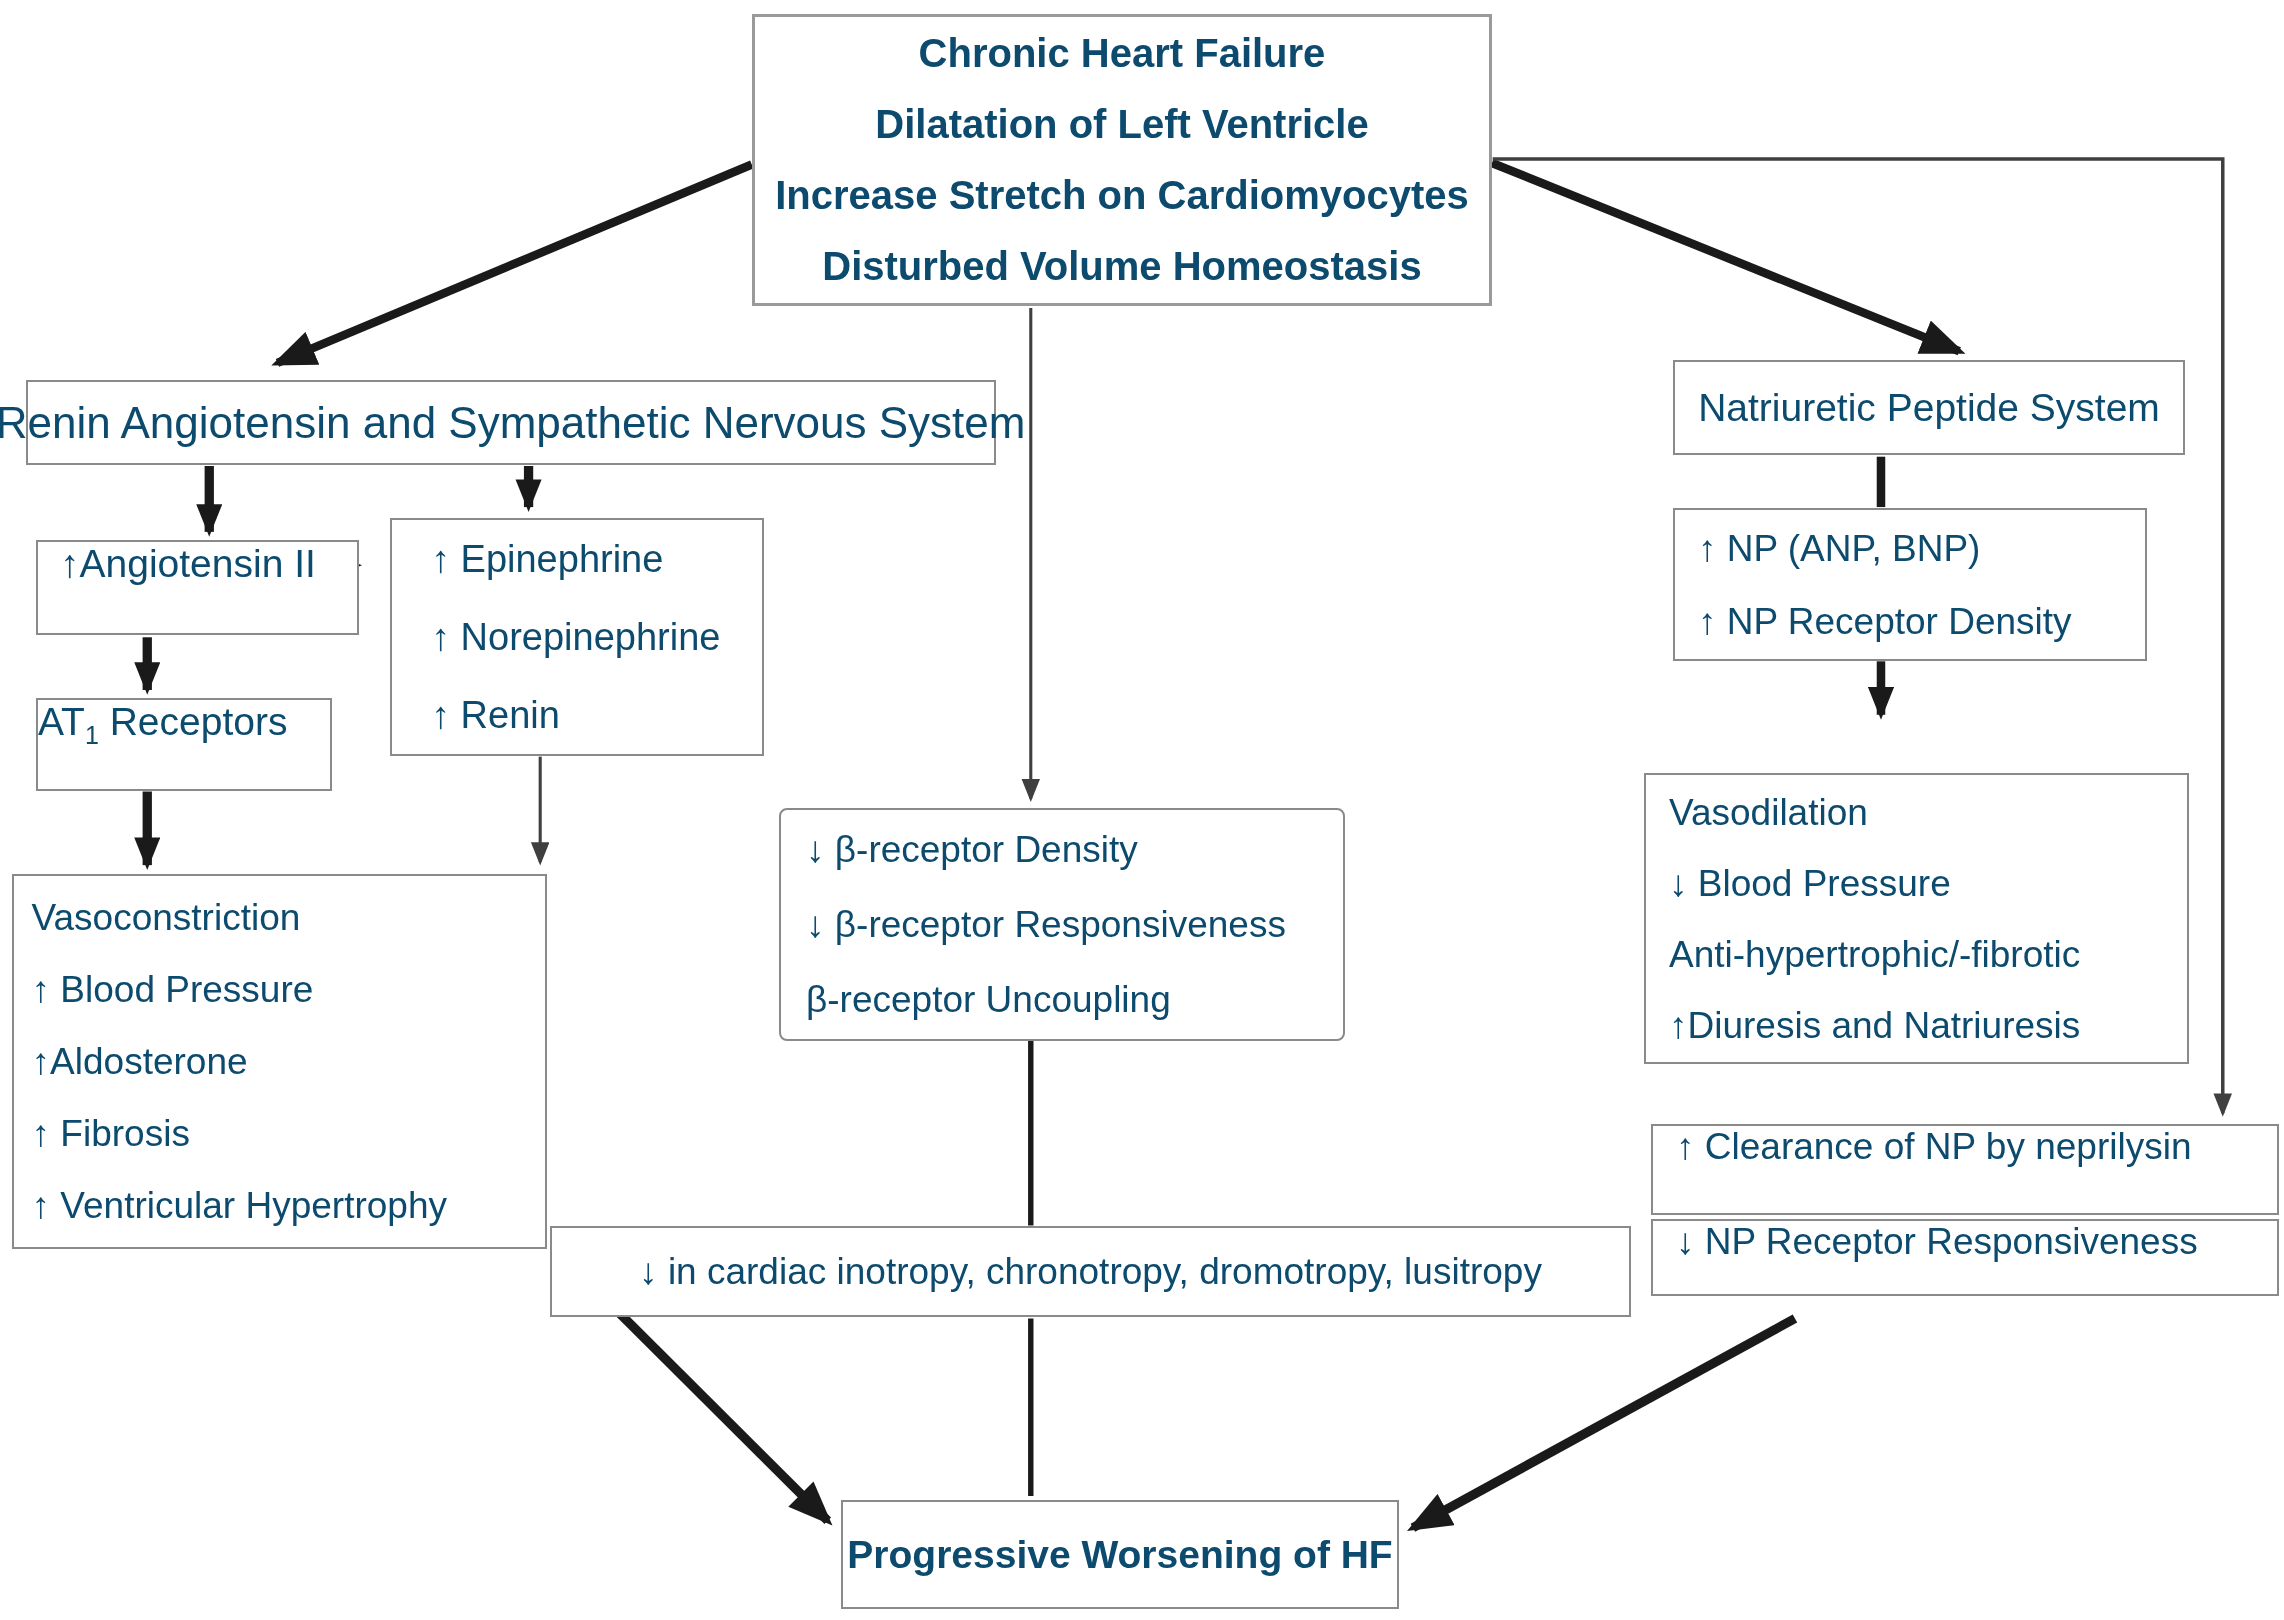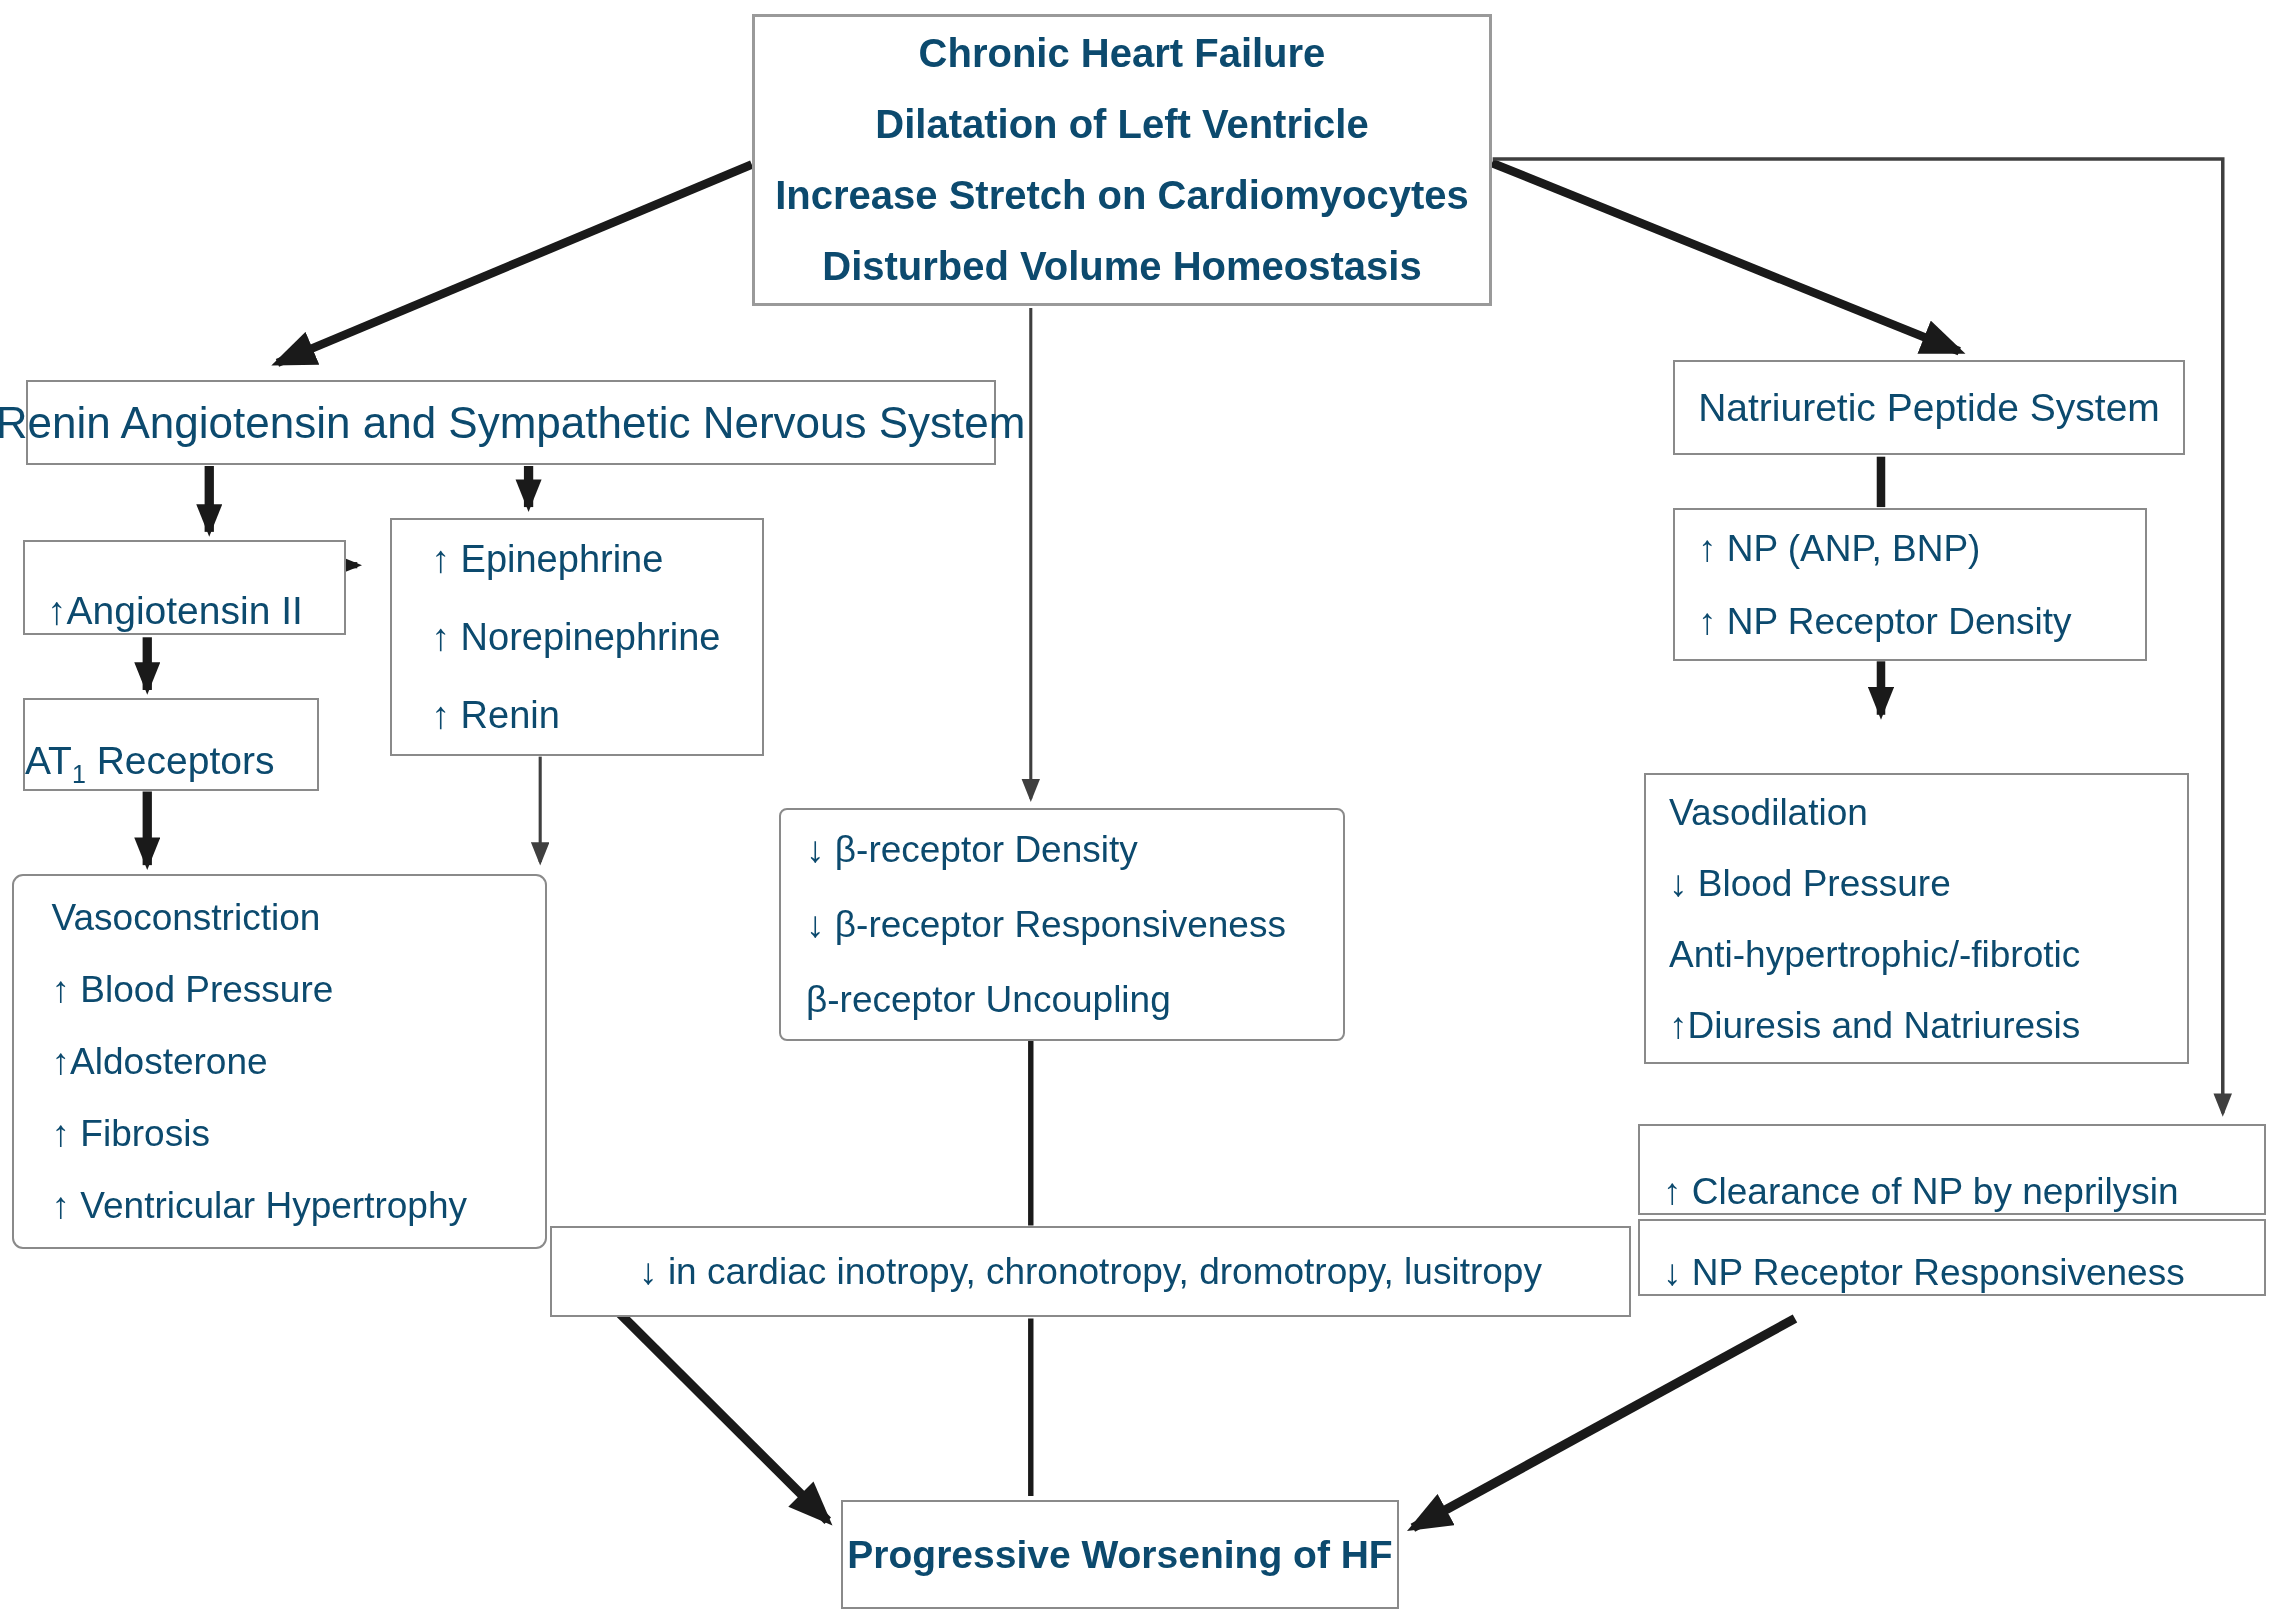--- a/index.html
+++ b/index.html
@@ -14,32 +14,32 @@
   svg.wires{position:absolute;left:0;top:0;z-index:0;}
   .box{
     position:absolute;
     box-sizing:border-box;
     background:#ffffff;
     border:2.3px solid #8a8a8a;
     color:#0c4a6e;
     z-index:1;
   }
   .center{display:flex;align-items:center;justify-content:center;text-align:center;}
-  .vcenter{display:flex;align-items:flex-end;}
+  .vcenter{display:flex;align-items:flex-start;margin-left:13px;}
   .lines{display:flex;flex-direction:column;justify-content:center;}
   
   .chf{left:752px;top:14px;width:740px;height:292px;border:3.1px solid #9a9a9a;
        font-weight:bold;font-size:40px;line-height:71px;text-align:center;
        display:flex;flex-direction:column;justify-content:center;white-space:nowrap;}
   .raas{left:25.6px;top:380px;width:970px;height:85px;font-size:44px;white-space:nowrap;}
   .angio{left:23px;top:540px;width:323px;height:95px;font-size:39px;padding-left:22px;white-space:nowrap;}
   .catechol{left:390px;top:518px;width:374px;height:238px;font-size:38px;line-height:78px;padding-left:39px;white-space:nowrap;}
   .at1{left:23px;top:698px;width:296px;height:93px;font-size:39px;white-space:nowrap;}
   .at1 sub{font-size:25px;}
-  .vaso{left:11.6px;top:874px;width:535px;height:375px;font-size:37px;line-height:72px;padding-left:38px;white-space:nowrap;border-radius:11px;}
+  .vaso{left:11.6px;top:874px;width:535px;height:375px;font-size:37px;line-height:72px;padding-left:18px;white-space:nowrap;}
   .beta{left:779px;top:808px;width:566px;height:233px;font-size:37px;line-height:75px;padding-left:25px;white-space:nowrap;border-radius:8px;}
   .nps{left:1673px;top:360px;width:512px;height:95px;font-size:39px;white-space:nowrap;}
   .np{left:1673px;top:508px;width:474px;height:153px;font-size:37px;line-height:73px;padding-left:23px;white-space:nowrap;}
   .vasodil{left:1644px;top:725px;width:545px;height:291px;font-size:37px;line-height:71px;padding-left:23px;white-space:nowrap;margin-top:48px;}
   .clearance{left:1638px;top:1124px;width:628px;height:91px;font-size:37px;padding-left:23px;white-space:nowrap;}
   .npr{left:1638px;top:1219px;width:628px;height:77px;font-size:37px;padding-left:23px;white-space:nowrap;}
   .cardiac{left:550px;top:1226px;width:1081px;height:91px;font-size:37px;white-space:nowrap;}
   .prog{left:841px;top:1500px;width:558px;height:109px;font-weight:bold;font-size:39px;white-space:nowrap;}
 </style>
 </head>

